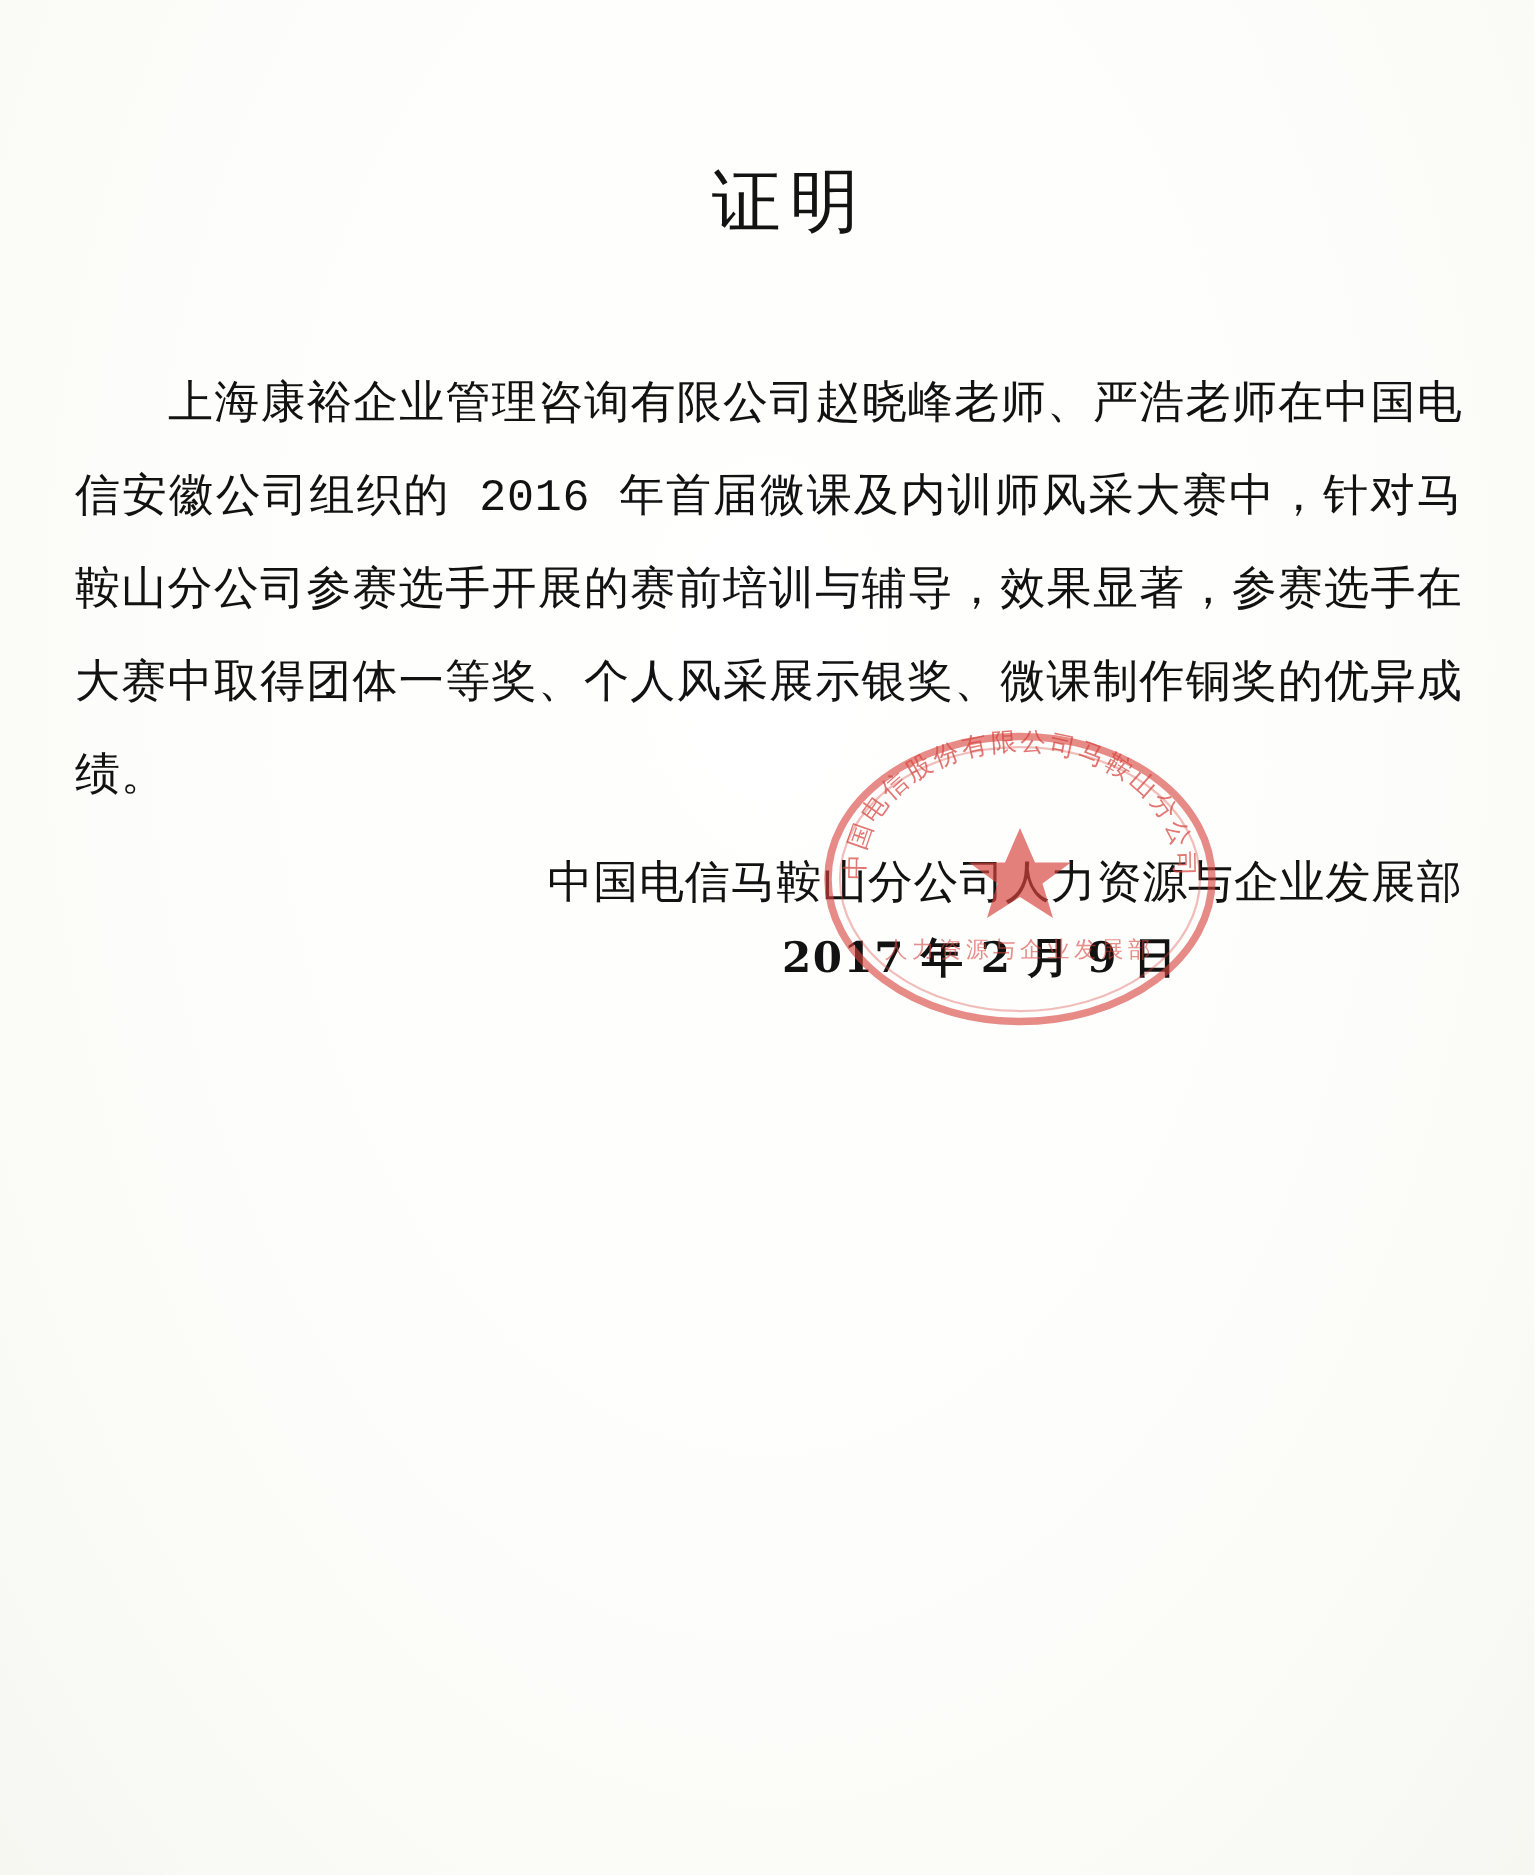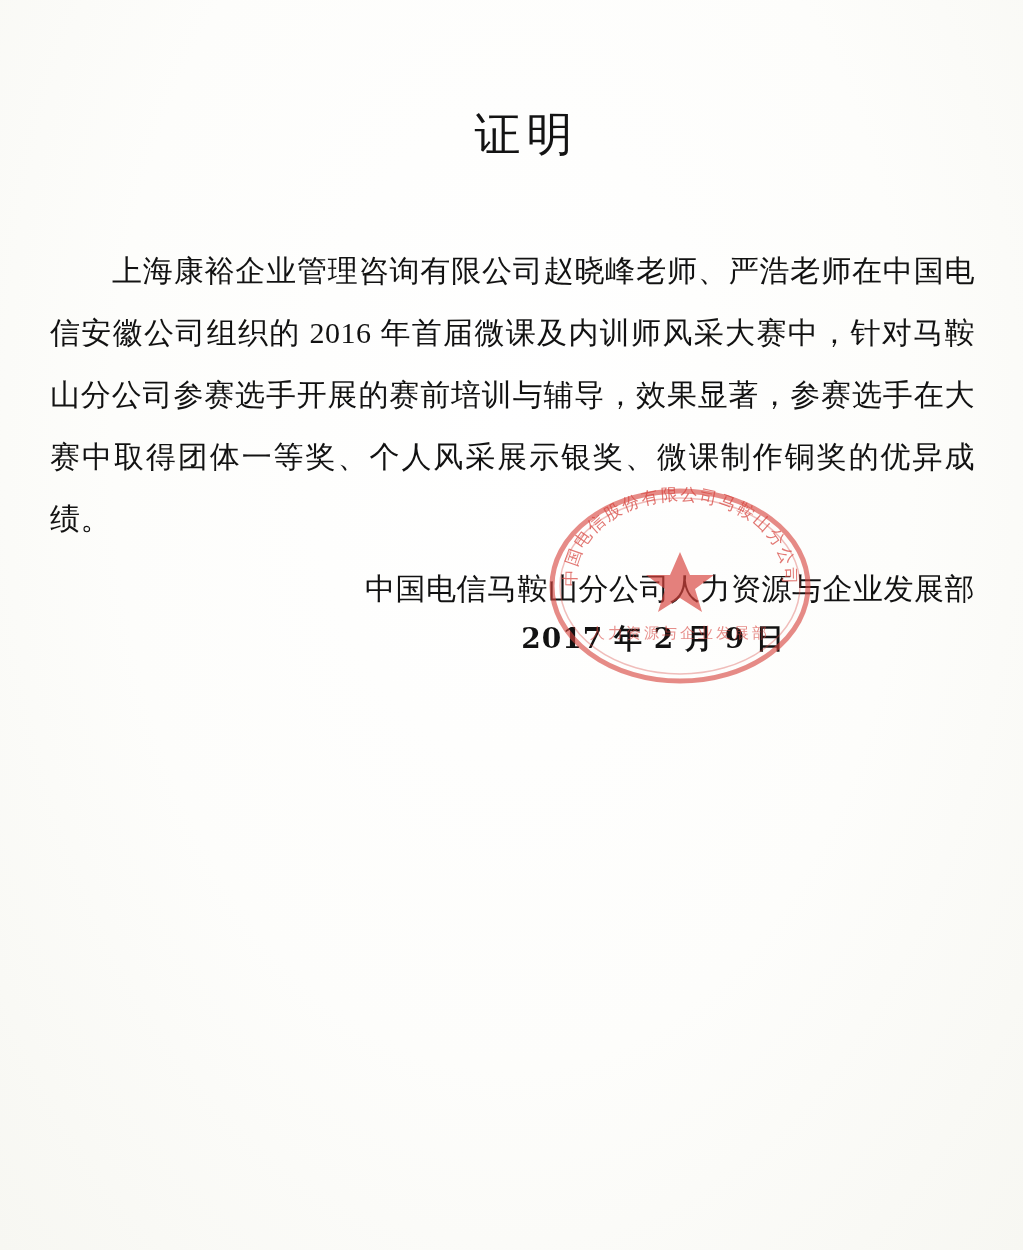--- a/index.html
+++ b/index.html
@@ -45,21 +45,21 @@
     top: 240px;
     left: 50px;
     width: 925px;
   }
   .body-para {
     font-size: 30px;
     line-height: 62px;
     text-align: justify;
     text-justify: inter-ideograph;
     text-indent: 62px;
-    font-family: Liberation Serif, serif;
+    font-family: Liberation Mono, monospace;
     color: #121212;
     margin: 0;
     letter-spacing: 0.5px;
   }
   .signature-block {
     position: absolute;
     top: 565px;
     left: 0;
     width: 975px;
     text-align: right;

